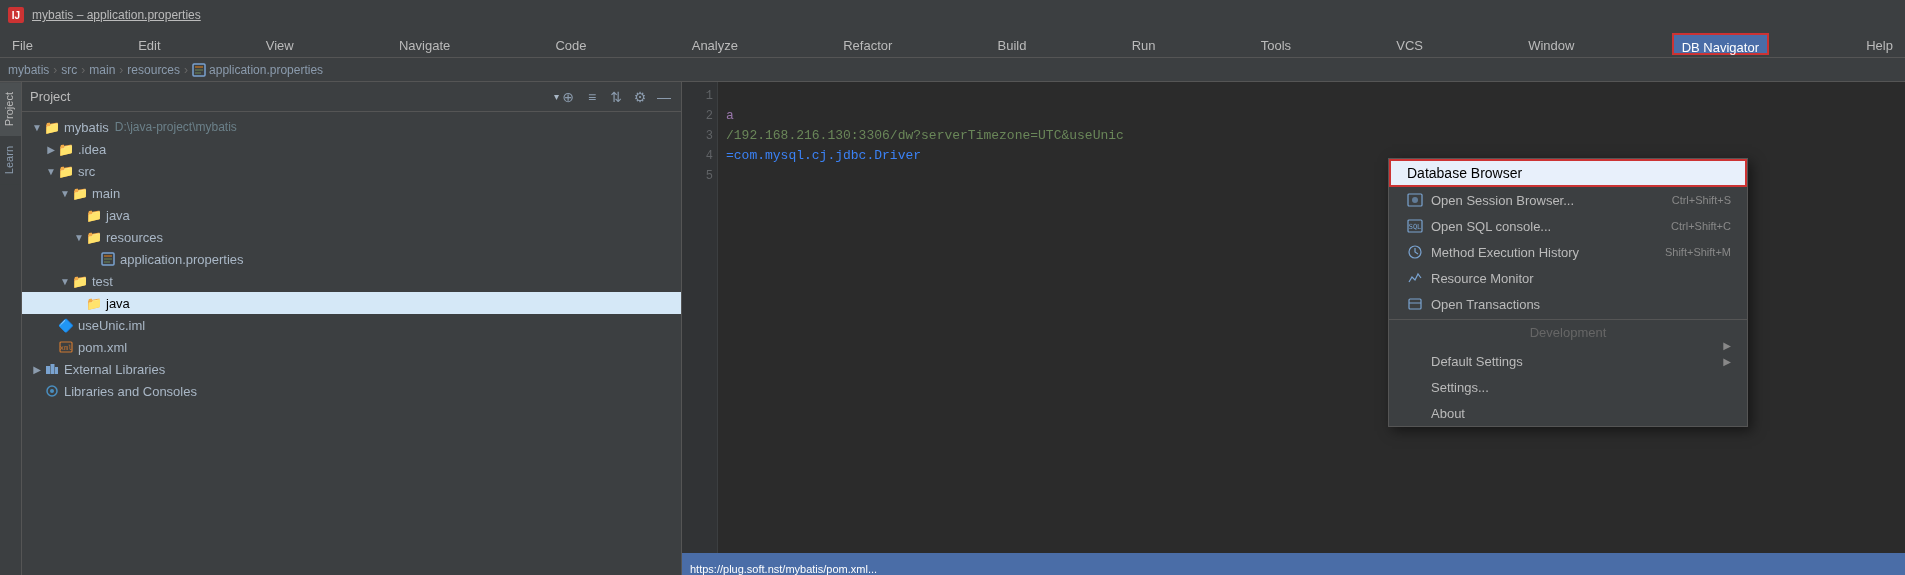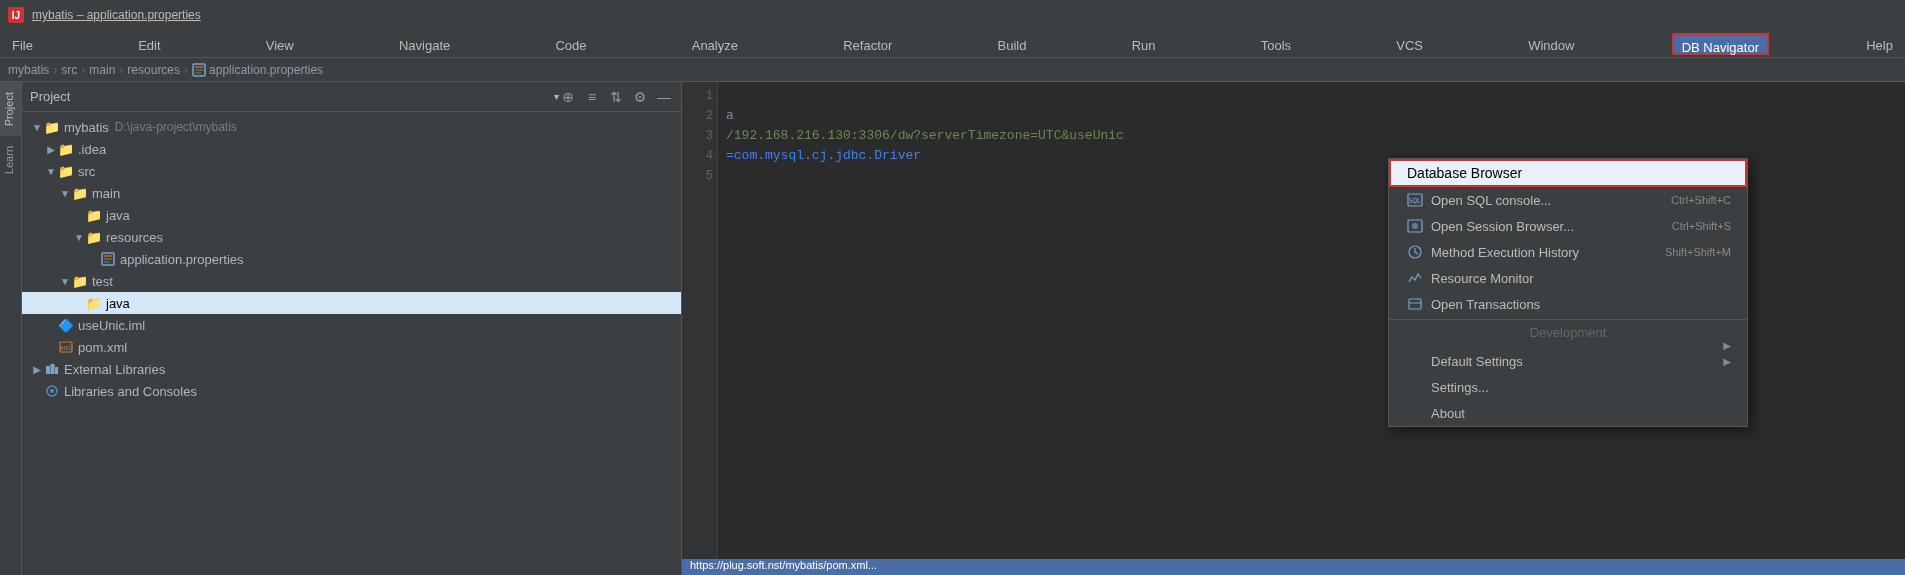--- a/index.html
+++ b/index.html
@@ -259,24 +259,24 @@
       border: 2px solid #cc3333;
       background: #4a6da7;
       color: #fff !important;
       border-radius: 0;
     }
 
     
     .status-bar {
       position: absolute;
       bottom: 0; left: 0; right: 0;
-      height: 16px;
+      height: 22px;
       background: #4a6da7;
       display: flex;
-      align-items: flex-start;
+      align-items: flex-end;
       padding: 0 8px;
       font-size: 11px;
       color: #fff;
     }
   </style>
 </head>
 <body>
 
 <div class="title-bar">
   <div class="app-icon">
@@ -484,36 +484,36 @@
 
     <div class="dropdown-overlay">
       <div class="dropdown-menu">
 
         <div class="dropdown-highlighted">Database Browser</div>
 
         <div class="dropdown-item">
           <span class="item-icon">
             <svg width="16" height="16" viewBox="0 0 16 16">
               <rect x="1" y="2" width="14" height="12" rx="1" fill="none" stroke="#7aa3d0" stroke-width="1.2"></rect>
+              <circle cx="8" cy="8" r="3" fill="#7aa3d0" opacity="0.6"></circle>
+            </svg>
+          </span>
+          <span>Open Session Browser...</span>
+          <span class="shortcut">Ctrl+Shift+S</span>
+        </div>
+
+        <div class="dropdown-item">
+          <span class="item-icon">
+            <svg width="16" height="16" viewBox="0 0 16 16">
+              <rect x="1" y="2" width="14" height="12" rx="1" fill="none" stroke="#7aa3d0" stroke-width="1.2"></rect>
               <text x="8" y="11" text-anchor="middle" fill="#7aa3d0" font-size="7" font-family="monospace">SQL</text>
             </svg>
           </span>
           <span>Open SQL console...</span>
           <span class="shortcut">Ctrl+Shift+C</span>
-        </div>
-
-        <div class="dropdown-item">
-          <span class="item-icon">
-            <svg width="16" height="16" viewBox="0 0 16 16">
-              <rect x="1" y="2" width="14" height="12" rx="1" fill="none" stroke="#7aa3d0" stroke-width="1.2"></rect>
-              <circle cx="8" cy="8" r="3" fill="#7aa3d0" opacity="0.6"></circle>
-            </svg>
-          </span>
-          <span>Open Session Browser...</span>
-          <span class="shortcut">Ctrl+Shift+S</span>
         </div>
 
         <div class="dropdown-item">
           <span class="item-icon">
             <svg width="16" height="16" viewBox="0 0 16 16">
               <circle cx="8" cy="8" r="6" fill="none" stroke="#7aa3d0" stroke-width="1.2"></circle>
               <polyline points="8,4 8,8 11,10" fill="none" stroke="#7aa3d0" stroke-width="1.2"></polyline>
             </svg>
           </span>
           <span>Method Execution History</span>

